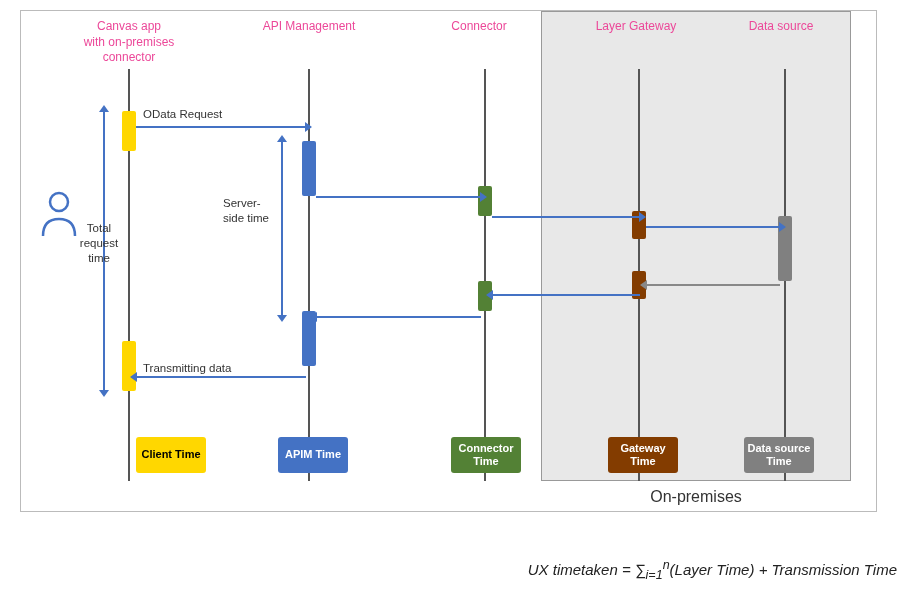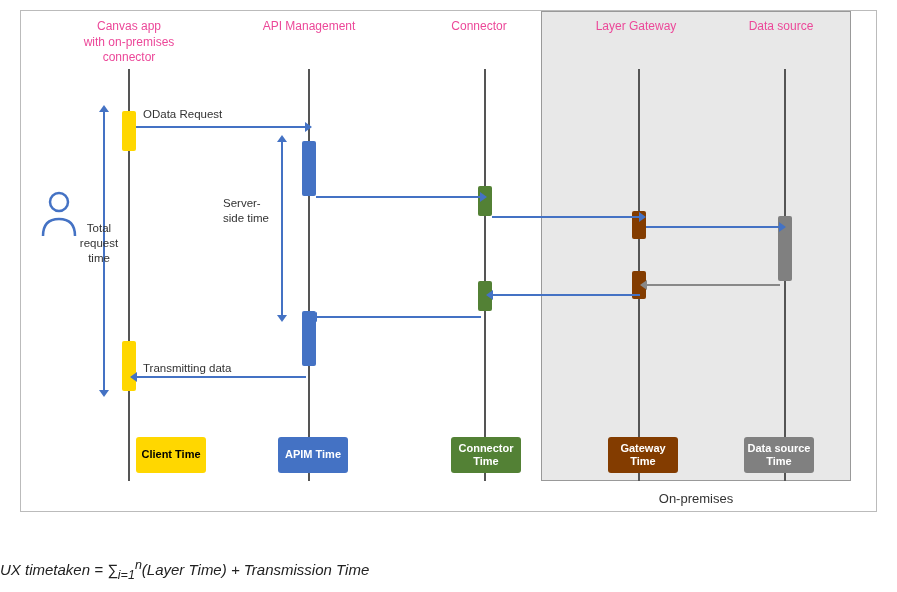--- a/index.html
+++ b/index.html
@@ -20,21 +20,21 @@
       right: 20px;
       bottom: 80px;
       border: 1.5px solid #bbb;
     }
 
     #formula-area {
       position: absolute;
       bottom: 10px;
       left: 0;
       right: 0;
-      text-align: left;
+      text-align: right;
       font-style: italic;
       font-size: 15px;
       color: #222;
     }
 
     
     .diagram-inner {
       position: relative;
       width: 100%;
       height: 100%;
@@ -50,21 +50,21 @@
       background: #e8e8e8;
       border: 1.5px solid #999;
     }
 
     .onpremises-label {
       position: absolute;
       left: 520px;
       bottom: 5px;
       width: 310px;
       text-align: center;
-      font-size: 13px;
+      font-size: 16px;
       color: #333;
     }
 
     
     .col-header {
       position: absolute;
       top: 8px;
       font-size: 12px;
       color: #ec4899;
       text-align: center;

